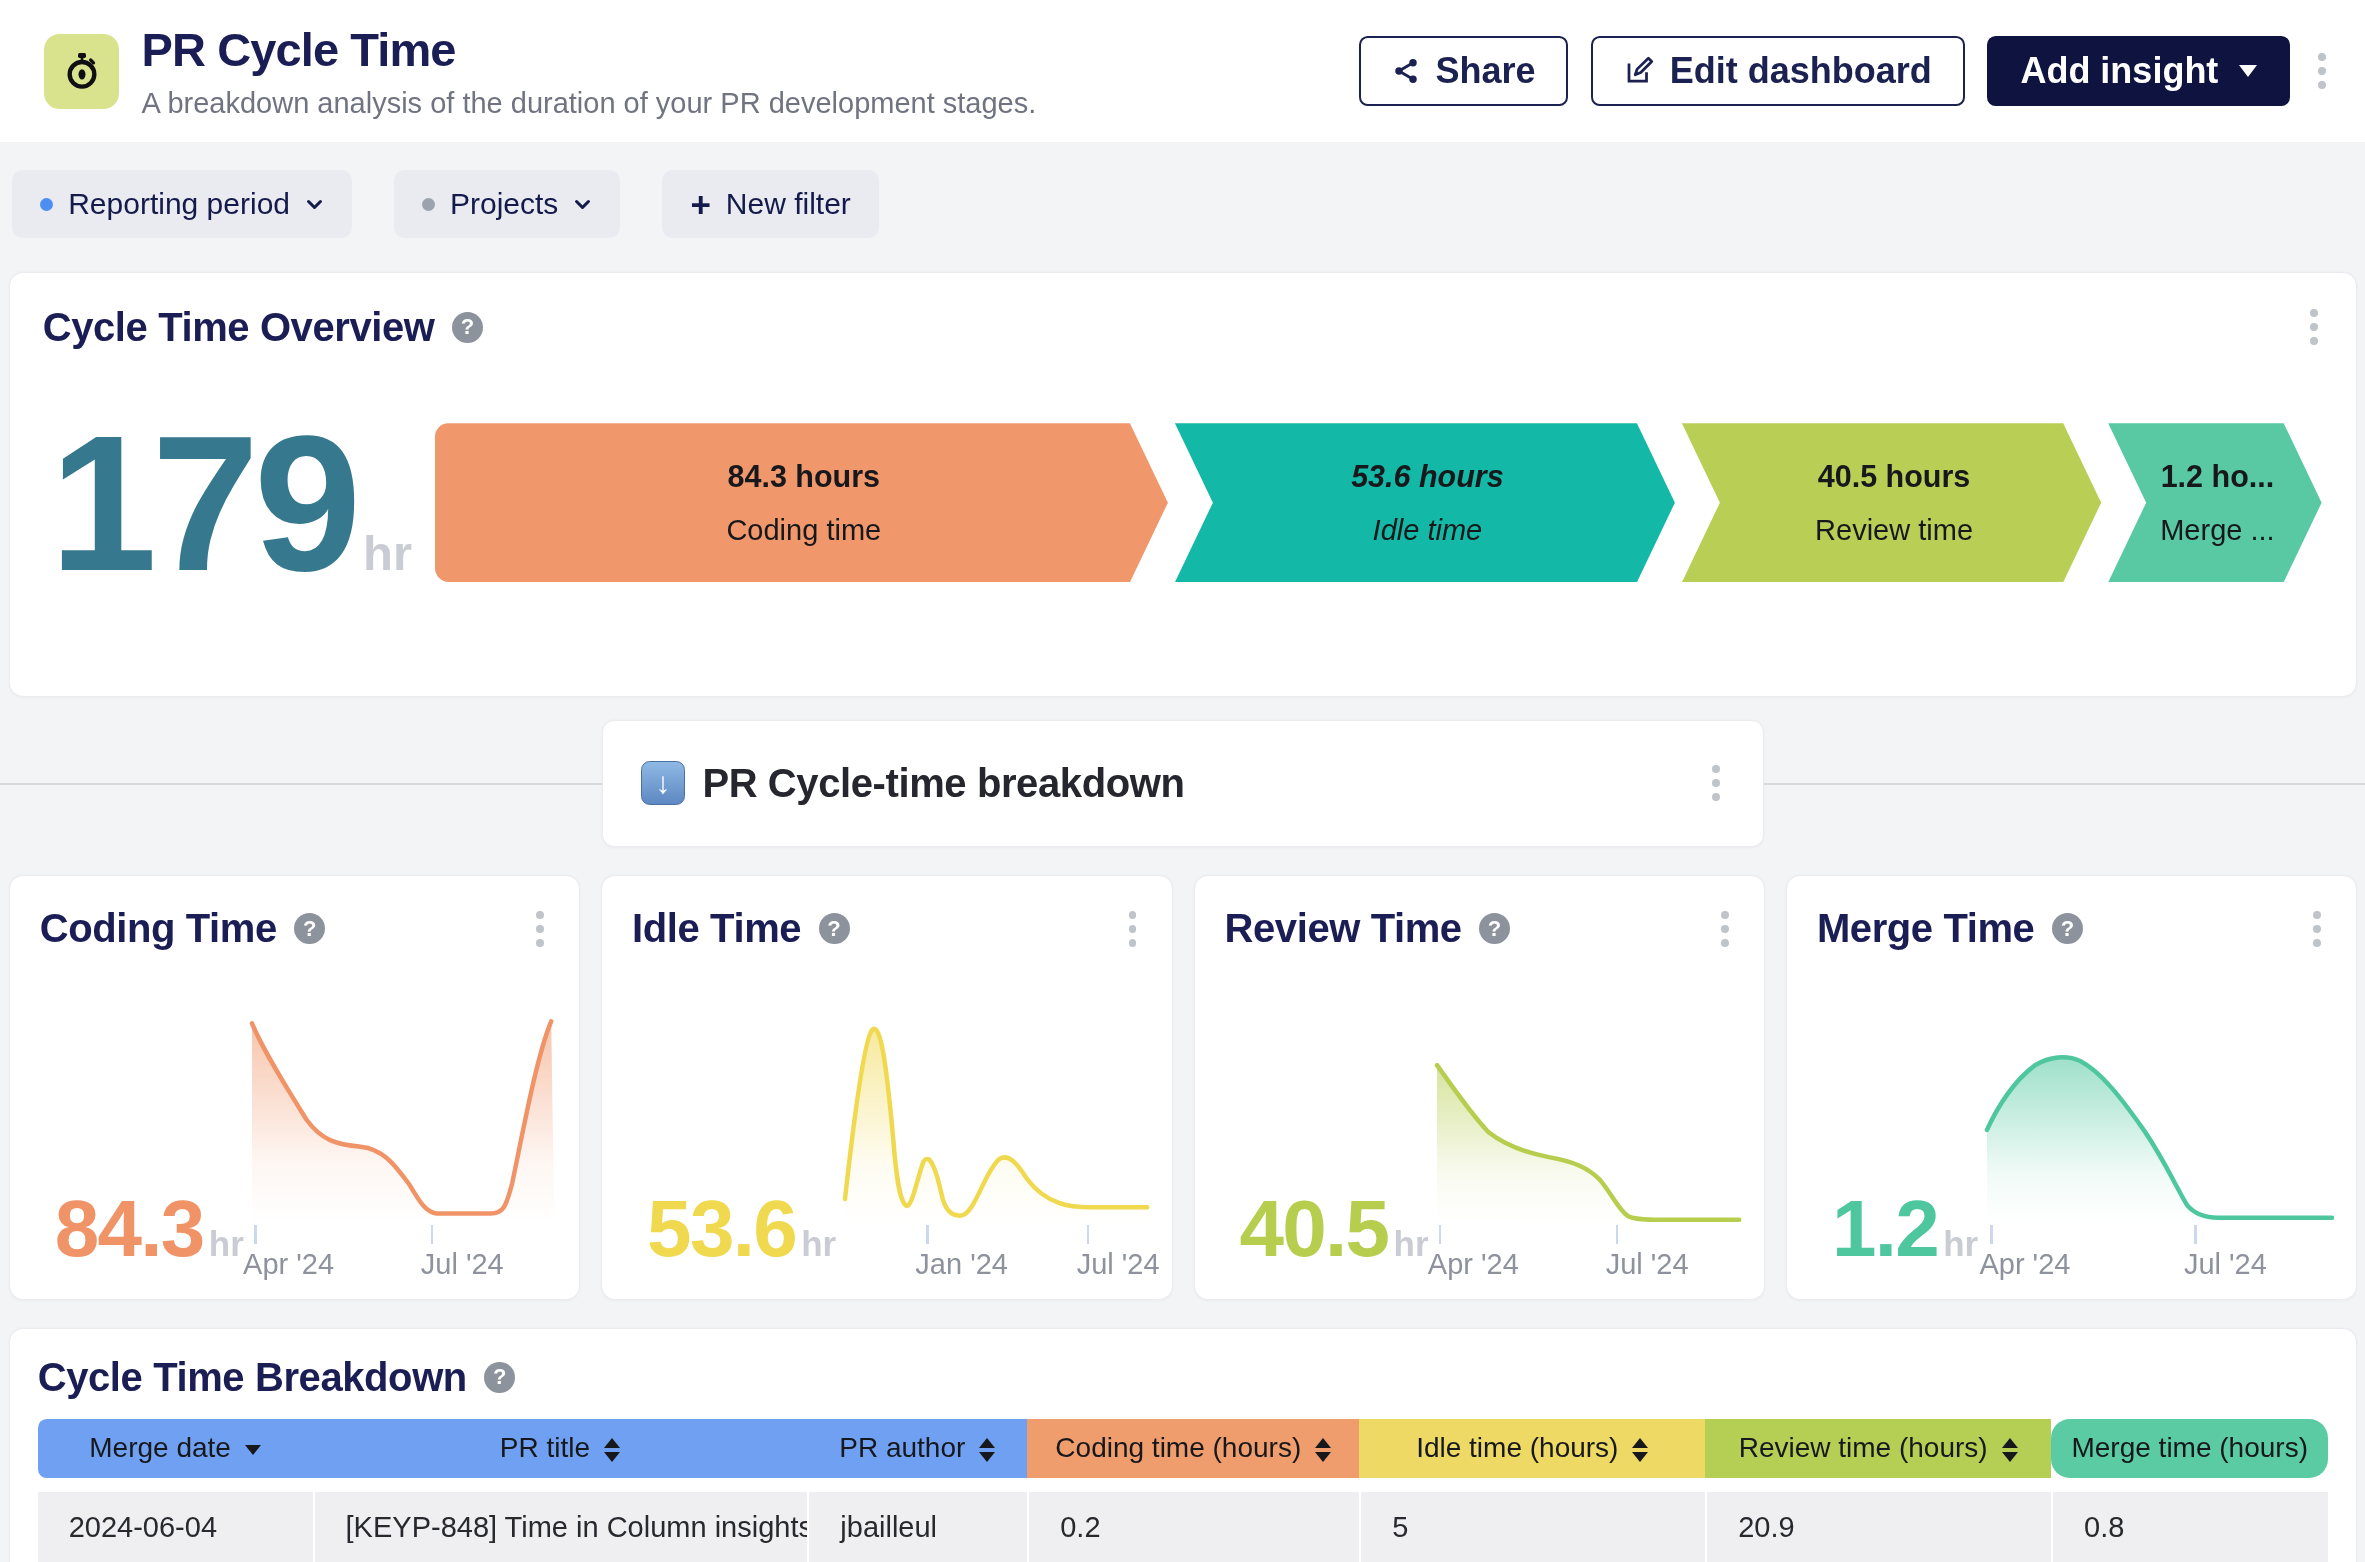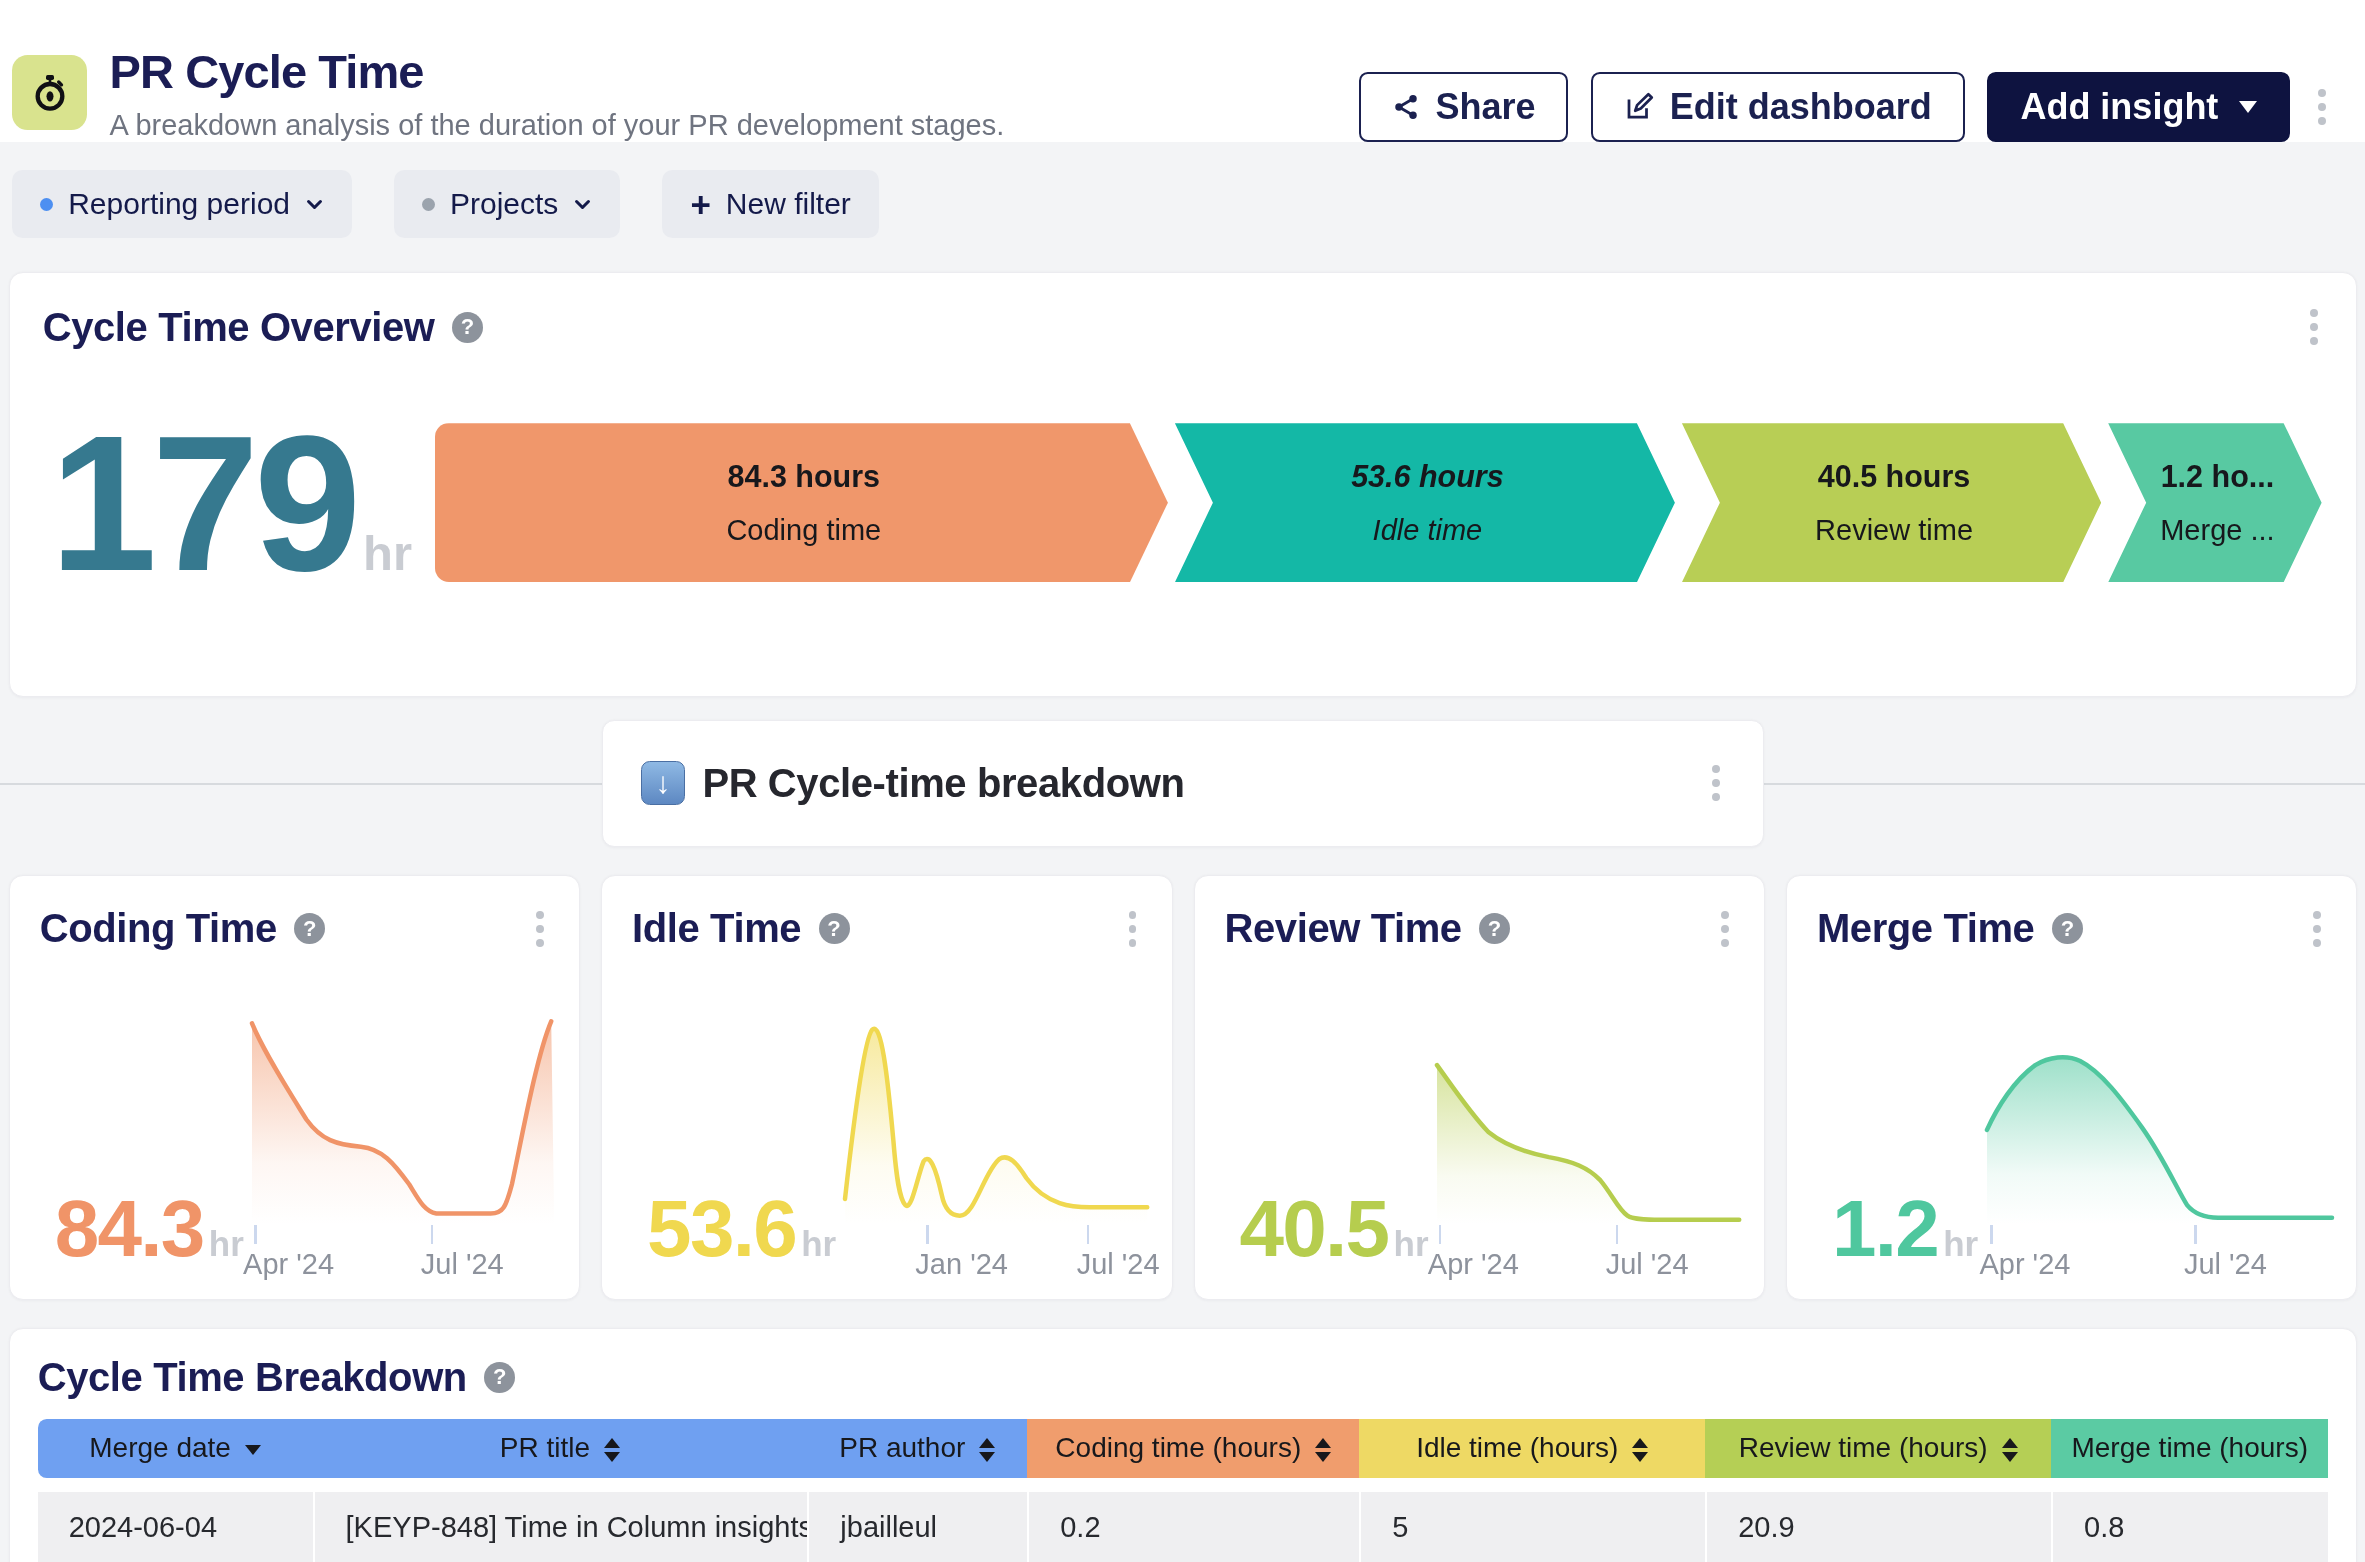--- a/index.html
+++ b/index.html
@@ -1,22 +1,22 @@
 <!DOCTYPE html>
 <html style="font-size:14px"><head>
 <meta charset="utf-8">
 <style>
   * { margin:0; padding:0; box-sizing:border-box; }
   html,body { width:2366px; height:1563px; }
   body { font-family:"Liberation Sans", sans-serif; background:#f3f4f6; overflow:hidden; }
   .page { position:relative; width:2366px; height:1563px; overflow:hidden; }
 
   
-  .topbar { background:#ffffff; height:142px; display:flex; align-items:flex-end;
-            justify-content:space-between; padding:0 35px 0 12px; }
+  .topbar { background:#ffffff; height:142px; display:flex; align-items:center;
+            justify-content:space-between; padding:0 35px 0 44px; }
   .title-block { display:flex; align-items:center; gap:22.6px; }
   .app-icon { width:75px; height:75px; background:#d9e38e; border-radius:15.7px;
               display:flex; align-items:center; justify-content:center; }
   .page-title { font-size:47px; font-weight:700; color:#1b1d55; letter-spacing:-0.9px; }
   .page-subtitle { font-size:29px; color:#6f7480; margin-top:10.5px; }
   .actions { display:flex; align-items:center; gap:22.6px; }
   .btn { height:70px; border:2.6px solid #1b2150; border-radius:8.7px; background:#fff;
          color:#1b2150; font-size:36px; font-weight:600; display:flex; align-items:center;
          gap:15.7px; padding:0 31px; cursor:pointer; font-family:inherit; }
   .btn.primary { background:#0e1340; border-color:#0e1340; color:#fff; }
@@ -404,21 +404,21 @@
                 <i class="tri down"></i>
               </span></th>
             <th style="background: rgb(238, 217, 100);"><span>Idle time (hours)</span><span class="sort">
                 <i class="tri up"></i>
                 <i class="tri down"></i>
               </span></th>
             <th style="background: rgb(181, 207, 85);"><span>Review time (hours)</span><span class="sort">
                 <i class="tri up"></i>
                 <i class="tri down"></i>
               </span></th>
-            <th style="background: rgb(91, 203, 163);"><span>Merge time (hours)</span></th>
+            <th style="background: rgb(91, 203, 163); border-radius: 19px;"><span>Merge time (hours)</span></th>
           </tr>
         </thead>
       <tbody>
           <tr>
             <td>2024-06-04</td>
             <td>[KEYP-848] Time in Column insights</td>
             <td>jbailleul</td>
             <td>0.2</td>
             <td>5</td>
             <td>20.9</td>

